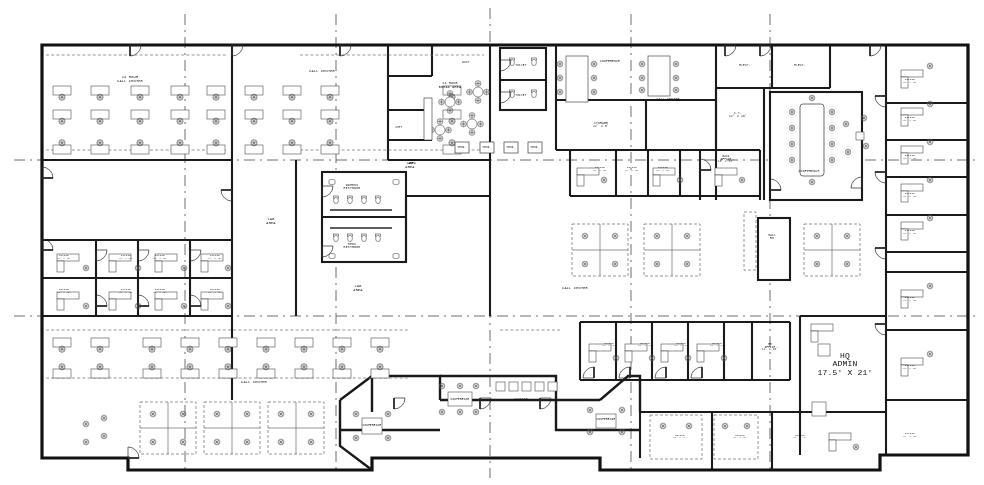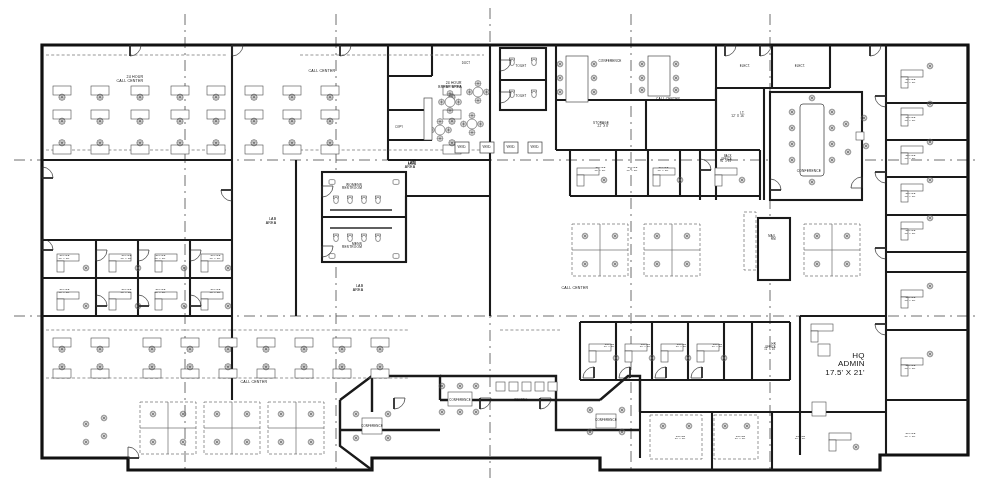--- a/index.html
+++ b/index.html
@@ -1,21 +1,21 @@
 <!DOCTYPE html>
 <html><head>
 <meta charset="utf-8">
 <title>Floor Plan</title>
 <style>
   html,body{margin:0;padding:0;background:#ffffff;}
   body{font-family:"Liberation Sans", sans-serif;}
   #plan-root{position:relative;width:984px;height:485px;background:#ffffff;overflow:hidden;}
   #plan-svg{position:absolute;left:0;top:0;width:984px;height:485px;display:block;}
-  .lbl{position:absolute;font-family:Liberation Sans, sans-serif;color:#111;
-       text-align:right;line-height:1.05;letter-spacing:.2px;white-space:pre;
+  .lbl{position:absolute;font-family:Liberation Mono, monospace;color:#111;
+       text-align:center;line-height:1.05;letter-spacing:.2px;white-space:pre;
        transform:translate(-50%,-50%);pointer-events:none;}
 </style>
 </head>
 <body>
 
 <div id="plan-root">
 
   <svg id="plan-svg" viewBox="0 0 984 485">
     <defs>
 

